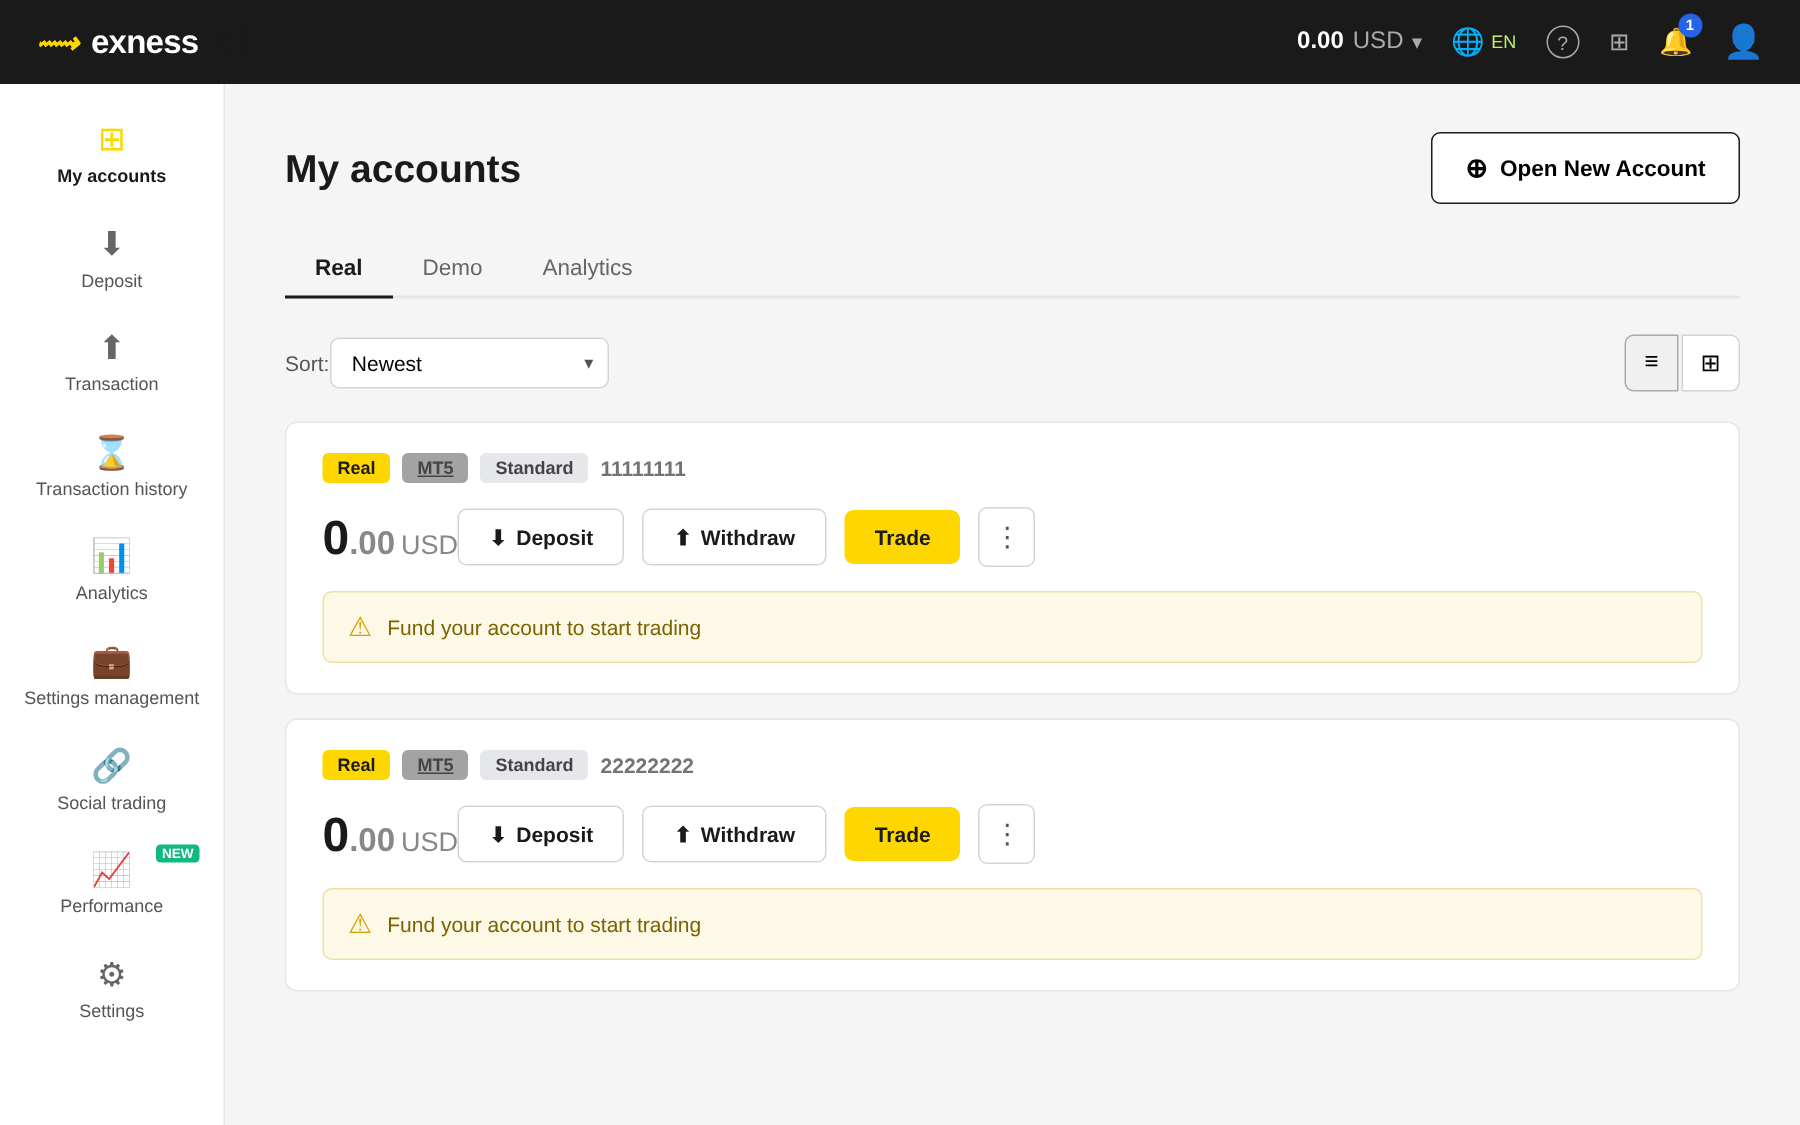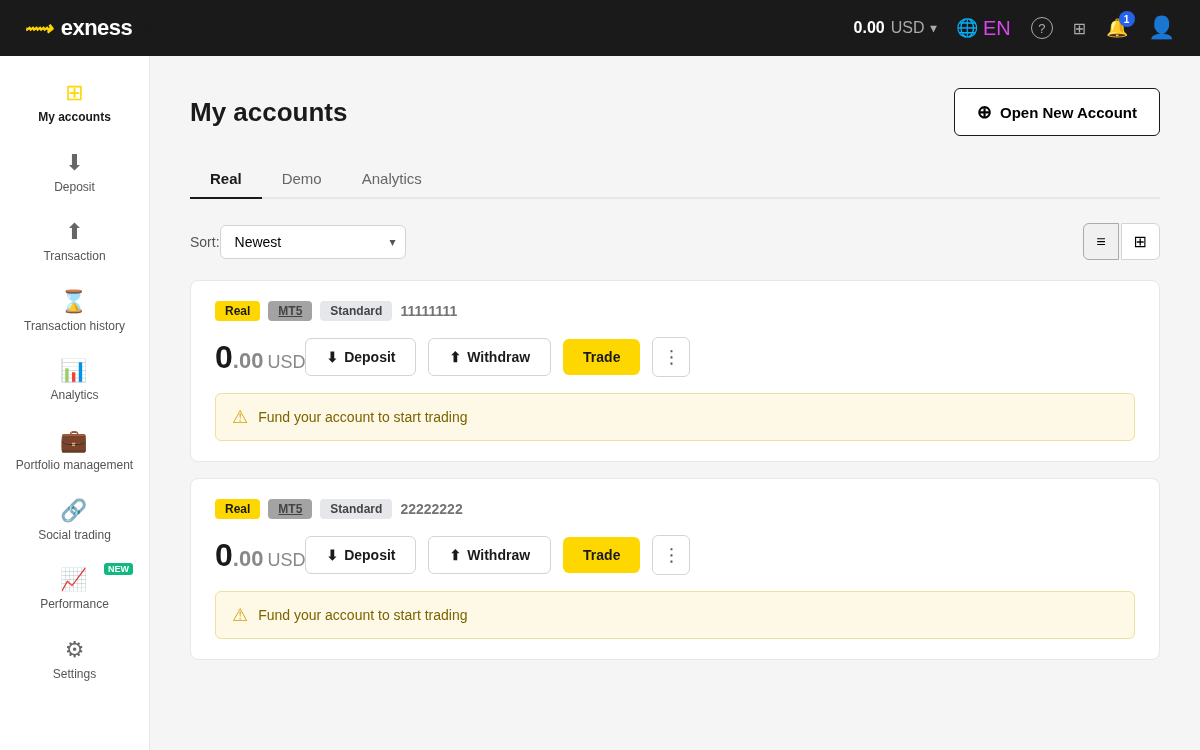--- a/index.html
+++ b/index.html
@@ -21,21 +21,20 @@
       flex: 1;
     }
     .logo-text {
       color: #fff;
       font-size: 22px;
       font-weight: 700;
       letter-spacing: -0.5px;
     }
     .topnav-right {
       display: flex;
-      align-items: center;
       gap: 20px;
     }
     .balance-display {
       color: #fff;
       font-size: 16px;
       font-weight: 600;
       display: flex;
       align-items: center;
       gap: 6px;
       cursor: pointer;
@@ -47,22 +46,22 @@
     .nav-icon-btn {
       color: #ccc;
       font-size: 18px;
       cursor: pointer;
       display: flex;
       align-items: center;
       gap: 4px;
       position: relative;
     }
     .nav-icon-btn .lang-label {
-      color: #d946ef;
-      font-size: 20px;
+      color: #bef264;
+      font-size: 12px;
     }
     .notification-badge {
       position: absolute;
       top: -6px;
       right: -6px;
       background: #2563eb;
       color: #fff;
       font-size: 10px;
       border-radius: 50%;
       width: 16px;
@@ -395,21 +394,21 @@
       <span class="sidebar-label">Transaction history</span>
     </div>
 
     <div class="sidebar-item">
       <span class="sidebar-icon">📊</span>
       <span class="sidebar-label">Analytics</span>
     </div>
 
     <div class="sidebar-item">
       <span class="sidebar-icon">💼</span>
-      <span class="sidebar-label">Portfolio management</span>
+      <span class="sidebar-label">Settings management</span>
     </div>
 
     <div class="sidebar-item">
       <span class="sidebar-icon">🔗</span>
       <span class="sidebar-label">Social trading</span>
     </div>
 
     <div class="sidebar-item">
       <span class="sidebar-icon">📈</span>
       <span class="sidebar-label">Performance</span>

